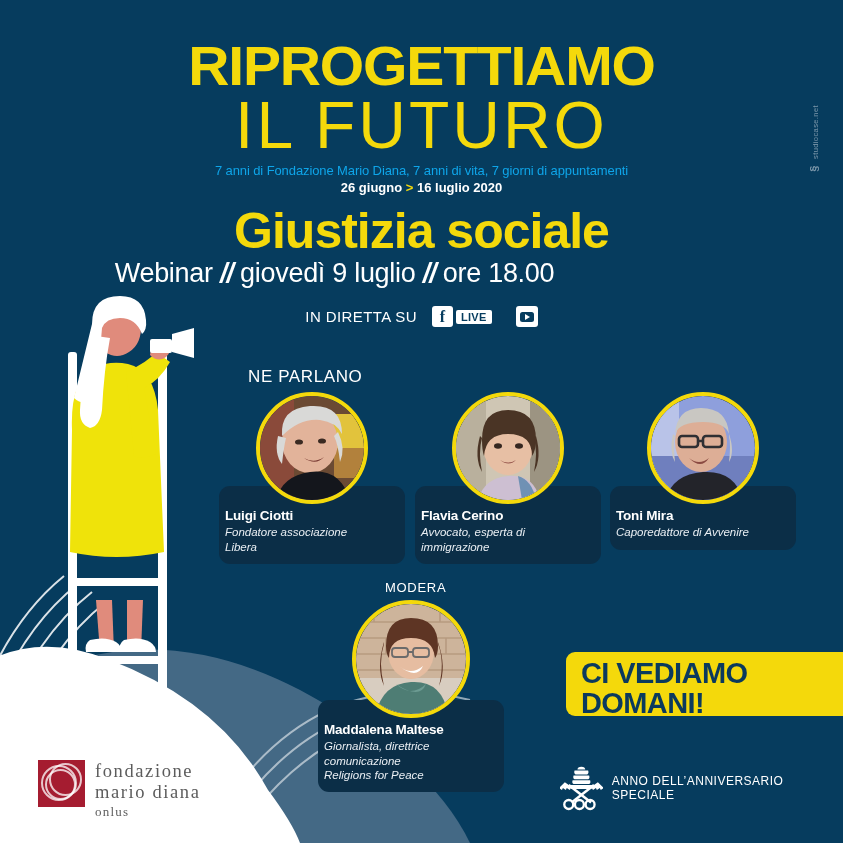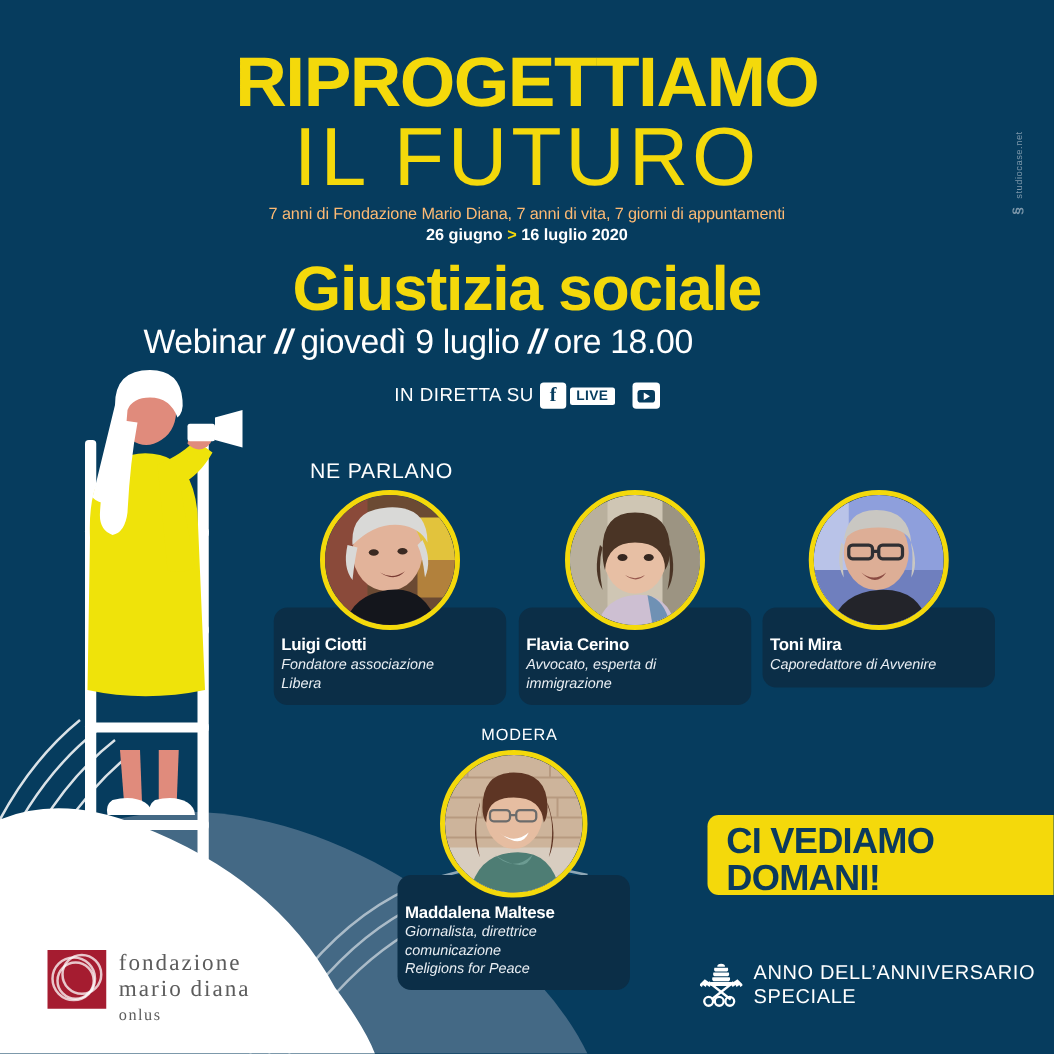--- a/index.html
+++ b/index.html
@@ -44,42 +44,42 @@
     letter-spacing:-1.2px; line-height:1;
     transform:scaleX(1.02);
   }
   .kicker2 {
     position:absolute; left:0; top:92px; width:843px;
     color:#f4d90b; font-weight:300; font-size:66px;
     letter-spacing:3px; line-height:1;
   }
   .sub1 {
     position:absolute; left:0; top:163px; width:843px;
-    color:#fdba74; font-size:13px; font-weight:400; letter-spacing:-.1px;
+    color:#0ea5e9; font-size:13px; font-weight:400; letter-spacing:-.1px;
   }
   .sub2 {
     position:absolute; left:0; top:180px; width:843px;
     color:#ffffff; font-size:13px; font-weight:700;
   }
   .sub2 .arrow { color:#f4d90b; font-weight:700; }
 
   .topic {
     position:absolute; left:0; top:205px; width:843px;
     color:#f4d90b; font-weight:800; font-size:50px; letter-spacing:-1px;
     line-height:1.05;
   }
   .when {
     position:absolute; left:0; top:258px; width:669px;
     color:#ffffff; font-weight:400; font-size:27px; letter-spacing:-.3px;
   }
   .when .slash { font-weight:800; font-style:italic; letter-spacing:-1px;}
 
   .live-row {
     position:absolute; left:0; top:306px; width:843px;
-    display:flex; align-items:center; justify-content:center; gap:5px;
+    display:flex; align-items:center; justify-content:center; gap:15px;
   }
   .live-label { color:#ffffff; font-size:15px; font-weight:500; letter-spacing:.4px; }
   .fb-badge { display:flex; align-items:center; gap:3px; }
   .fb-sq {
     width:21px; height:21px; background:#ffffff; border-radius:3px;
     display:flex; align-items:center; justify-content:center;
     color:#063c5e; font-weight:800; font-size:16px; font-family:"Liberation Serif",serif;
     line-height:1;
   }
   .live-pill {
@@ -150,21 +150,21 @@
   }
 
   
   .laudato { position:absolute; left:560px; top:765px; display:flex; align-items:center; gap:9px; }
   .laudato-txt { line-height:1.15; }
   .laudato-l1 {
     color:#ffffff; font-family:"Liberation Serif", serif;
     font-size:17.5px; letter-spacing:.9px;
   }
   .laudato-l2 {
-    color:#ffffff; font-size:16px; letter-spacing:.5px; margin-top:1px;
+    color:#ffffff; font-size:12px; letter-spacing:.5px; margin-top:1px;
   }
 
   
   .fond { position:absolute; left:38px; top:760px; display:flex; align-items:flex-start; gap:10px; }
   .fond-mark { width:47px; height:47px; background:#a51c30; position:relative; }
   .fond-ring {
     position:absolute; border:2px solid rgba(255,255,255,.75); border-radius:50%;
   }
   .fond-txt { padding-top:1px;font-family:Liberation Serif, serif; }
   .fond-l1, .fond-l2 {

